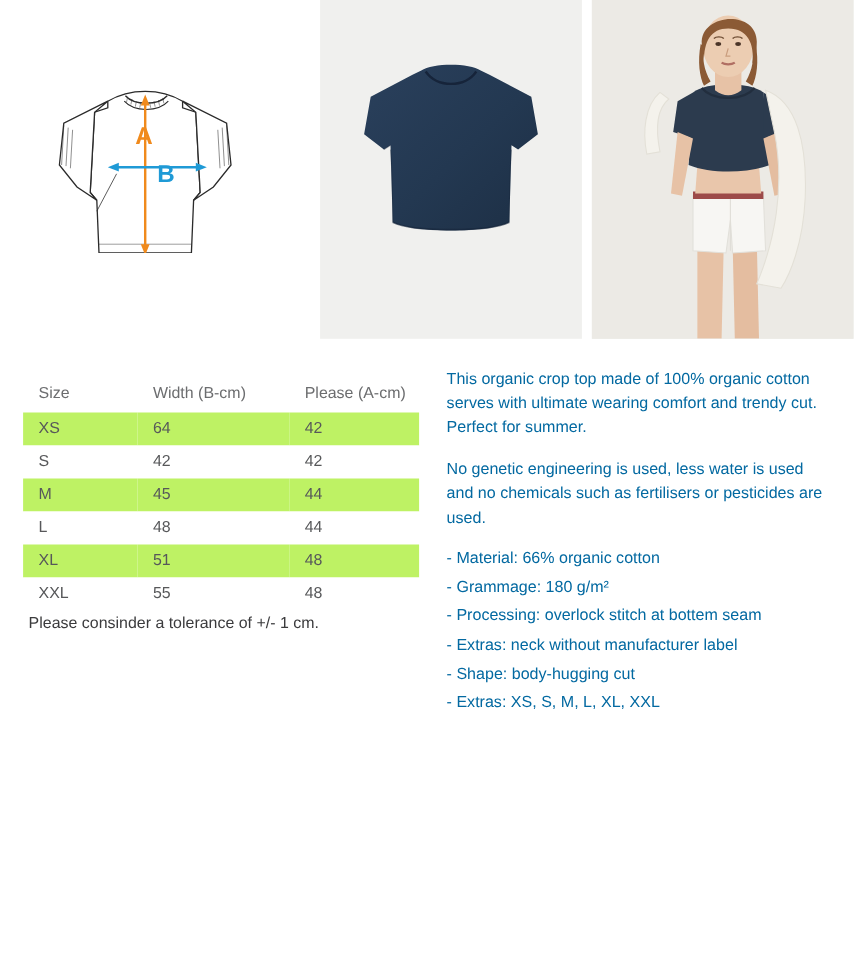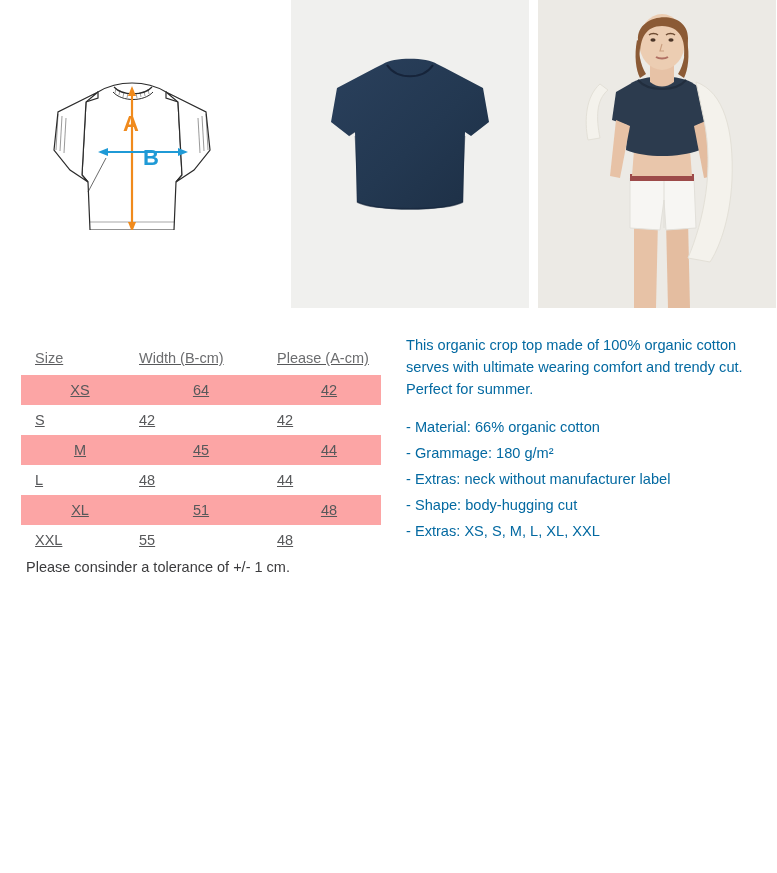--- a/index.html
+++ b/index.html
@@ -44,34 +44,33 @@
 
   
   .size-table {
     position: absolute;
     left: 21px;
     top: 341px;
     width: 360px;
     border-collapse: collapse;
     font-size: 14.5px;
     color: #57585a;
-    text-decoration: underline;
   }
   .size-table th {
     font-weight: normal;
     text-align: left;
     padding: 9px 0 9px 14px;
     color: #6c6d6f;
     font-size: 14.5px;
   }
   .size-table td {
     padding: 7px 0 7px 14px;
     color: #57585a;
   }
-  .size-table tr.odd { background: #fca5a5; text-align: center; }
+  .size-table tr.odd { background: #bef264; }
   .size-table tr.even { background: #ffffff; }
   .col-size { width: 104px; }
   .col-width { width: 138px; }
   .col-length { width: 118px; }
 
   .tolerance {
     position: absolute;
     left: 26px;
     top: 559px;
     font-size: 14.5px;
@@ -262,22 +261,24 @@
         <td>55</td>
         <td>48</td>
       </tr>
     </tbody>
   </table>
 
   <div class="tolerance">Please consinder a tolerance of +/- 1 cm.</div>
 
   <div class="desc">
     <p>This organic crop top made of 100% organic cotton serves with ultimate wearing comfort and trendy cut. Perfect for summer.</p>
+    <p>No genetic engineering is used, less water is used and no chemicals such as fertilisers or pesticides are used.</p>
     <ul class="spec-list">
       <li>- Material: 66% organic cotton</li>
       <li>- Grammage:  180 g/m²</li>
+      <li>- Processing: overlock stitch at bottem seam</li>
       <li>- Extras: neck without manufacturer label</li>
       <li>- Shape: body-hugging cut</li>
       <li>- Extras: XS, S, M, L, XL, XXL</li>
     </ul>
   </div>
 
 </div>
 
 </body></html>

